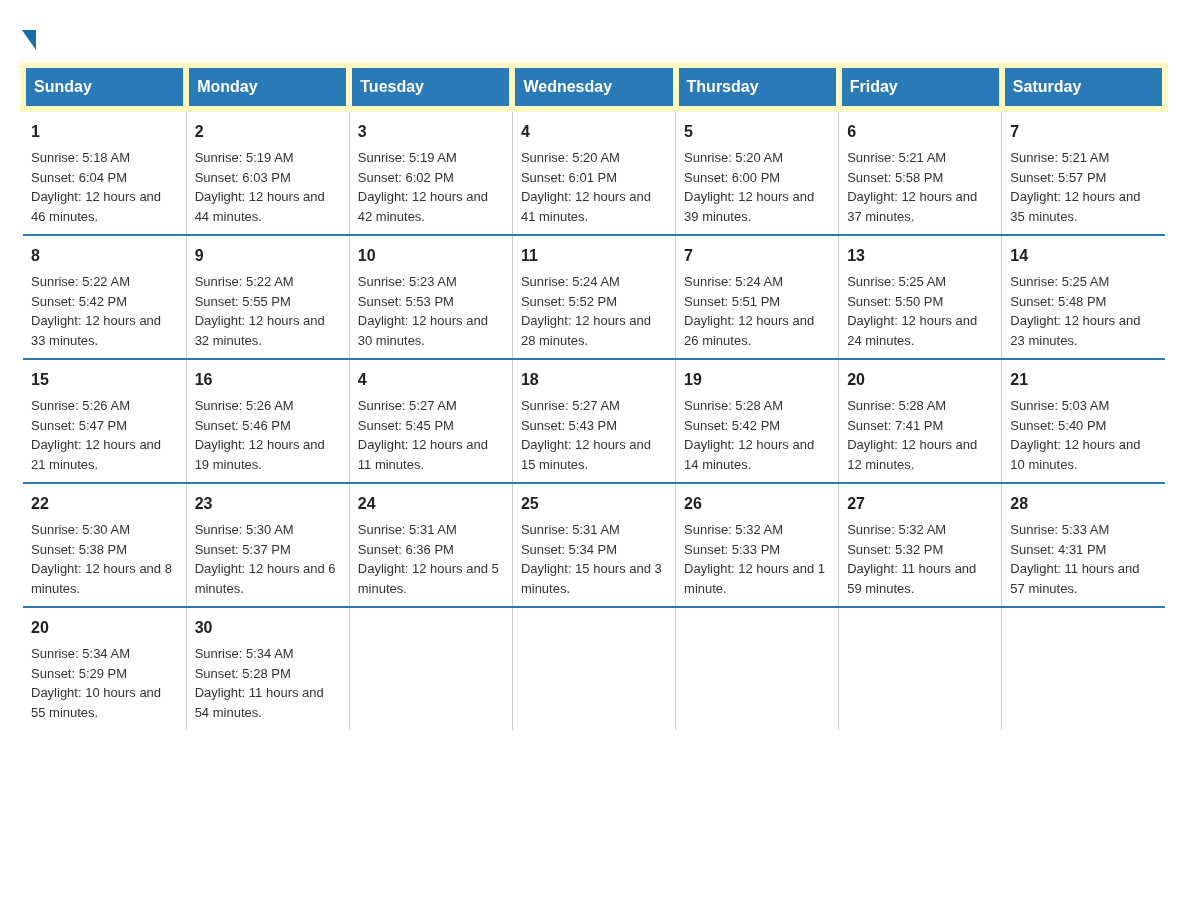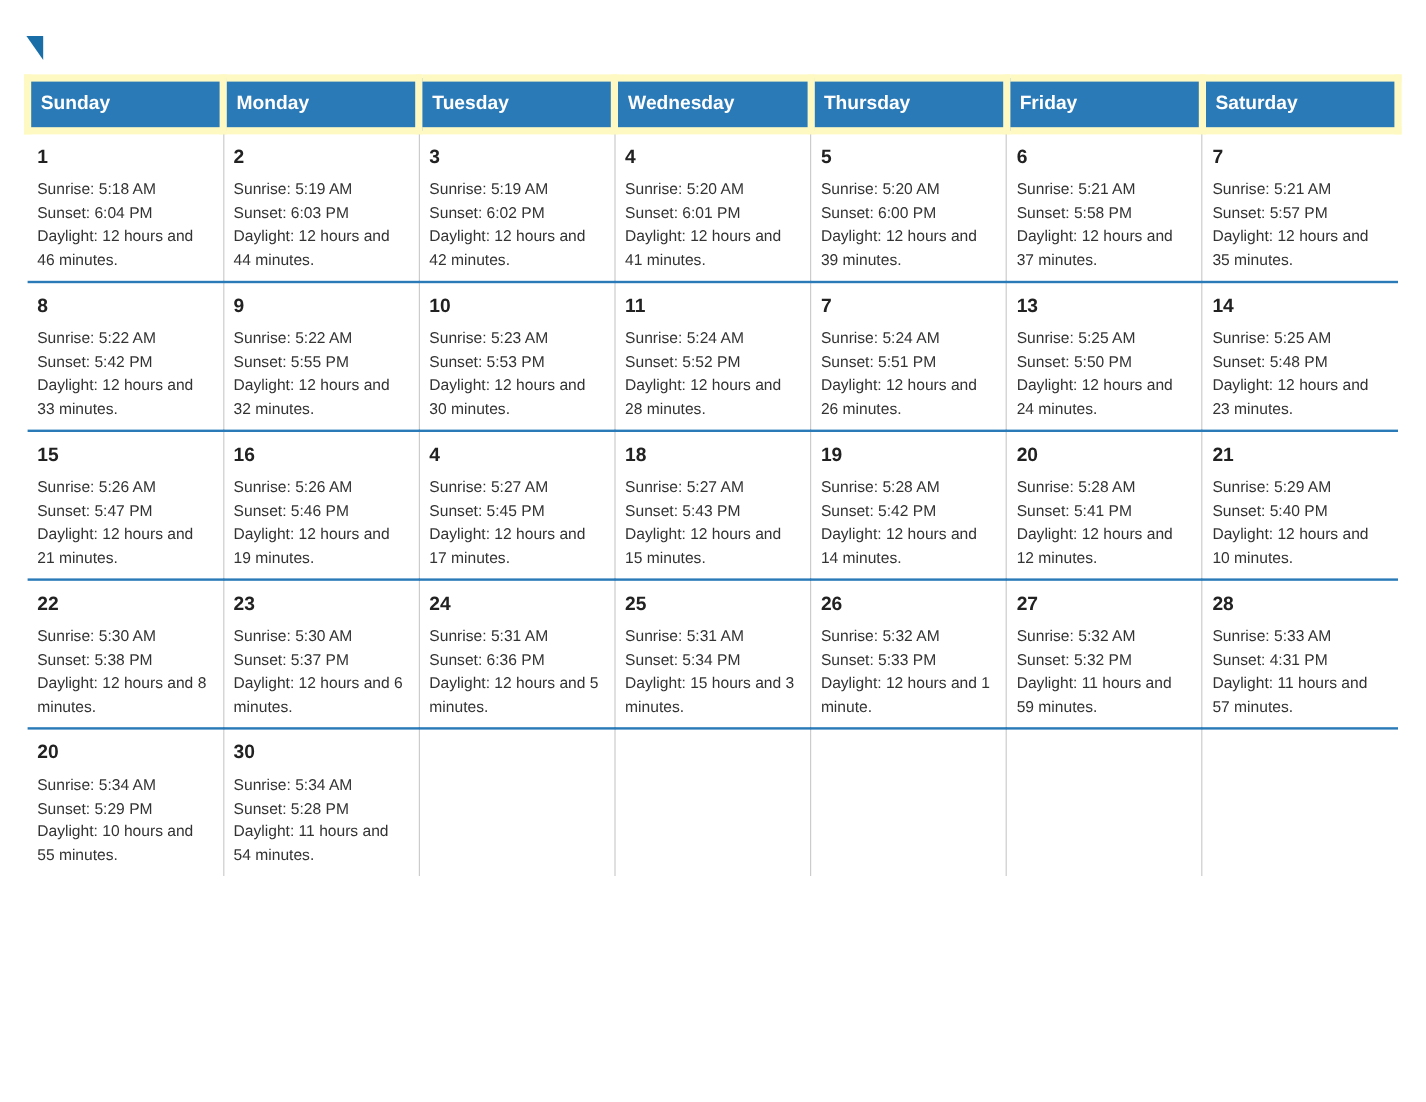--- a/index.html
+++ b/index.html
@@ -152,25 +152,25 @@
         <td><span class="day-number">9</span><span>Sunrise: 5:22 AM</span><br><span>Sunset: 5:55 PM</span><br><span>Daylight: 12 hours and 32 minutes.</span></td>
         <td><span class="day-number">10</span><span>Sunrise: 5:23 AM</span><br><span>Sunset: 5:53 PM</span><br><span>Daylight: 12 hours and 30 minutes.</span></td>
         <td><span class="day-number">11</span><span>Sunrise: 5:24 AM</span><br><span>Sunset: 5:52 PM</span><br><span>Daylight: 12 hours and 28 minutes.</span></td>
         <td><span class="day-number">7</span><span>Sunrise: 5:24 AM</span><br><span>Sunset: 5:51 PM</span><br><span>Daylight: 12 hours and 26 minutes.</span></td>
         <td><span class="day-number">13</span><span>Sunrise: 5:25 AM</span><br><span>Sunset: 5:50 PM</span><br><span>Daylight: 12 hours and 24 minutes.</span></td>
         <td><span class="day-number">14</span><span>Sunrise: 5:25 AM</span><br><span>Sunset: 5:48 PM</span><br><span>Daylight: 12 hours and 23 minutes.</span></td>
       </tr>
       <tr>
         <td><span class="day-number">15</span><span>Sunrise: 5:26 AM</span><br><span>Sunset: 5:47 PM</span><br><span>Daylight: 12 hours and 21 minutes.</span></td>
         <td><span class="day-number">16</span><span>Sunrise: 5:26 AM</span><br><span>Sunset: 5:46 PM</span><br><span>Daylight: 12 hours and 19 minutes.</span></td>
-        <td><span class="day-number">4</span><span>Sunrise: 5:27 AM</span><br><span>Sunset: 5:45 PM</span><br><span>Daylight: 12 hours and 17 minutes.</span></td>
+        <td><span class="day-number">4</span><span>Sunrise: 5:27 AM</span><br><span>Sunset: 5:45 PM</span><br><span>Daylight: 12 hours and 11 minutes.</span></td>
         <td><span class="day-number">18</span><span>Sunrise: 5:27 AM</span><br><span>Sunset: 5:43 PM</span><br><span>Daylight: 12 hours and 15 minutes.</span></td>
         <td><span class="day-number">19</span><span>Sunrise: 5:28 AM</span><br><span>Sunset: 5:42 PM</span><br><span>Daylight: 12 hours and 14 minutes.</span></td>
-        <td><span class="day-number">20</span><span>Sunrise: 5:28 AM</span><br><span>Sunset: 5:41 PM</span><br><span>Daylight: 12 hours and 12 minutes.</span></td>
-        <td><span class="day-number">21</span><span>Sunrise: 5:29 AM</span><br><span>Sunset: 5:40 PM</span><br><span>Daylight: 12 hours and 10 minutes.</span></td>
+        <td><span class="day-number">20</span><span>Sunrise: 5:28 AM</span><br><span>Sunset: 7:41 PM</span><br><span>Daylight: 12 hours and 12 minutes.</span></td>
+        <td><span class="day-number">21</span><span>Sunrise: 5:03 AM</span><br><span>Sunset: 5:40 PM</span><br><span>Daylight: 12 hours and 10 minutes.</span></td>
       </tr>
       <tr>
         <td><span class="day-number">22</span><span>Sunrise: 5:30 AM</span><br><span>Sunset: 5:38 PM</span><br><span>Daylight: 12 hours and 8 minutes.</span></td>
         <td><span class="day-number">23</span><span>Sunrise: 5:30 AM</span><br><span>Sunset: 5:37 PM</span><br><span>Daylight: 12 hours and 6 minutes.</span></td>
         <td><span class="day-number">24</span><span>Sunrise: 5:31 AM</span><br><span>Sunset: 6:36 PM</span><br><span>Daylight: 12 hours and 5 minutes.</span></td>
         <td><span class="day-number">25</span><span>Sunrise: 5:31 AM</span><br><span>Sunset: 5:34 PM</span><br><span>Daylight: 15 hours and 3 minutes.</span></td>
         <td><span class="day-number">26</span><span>Sunrise: 5:32 AM</span><br><span>Sunset: 5:33 PM</span><br><span>Daylight: 12 hours and 1 minute.</span></td>
         <td><span class="day-number">27</span><span>Sunrise: 5:32 AM</span><br><span>Sunset: 5:32 PM</span><br><span>Daylight: 11 hours and 59 minutes.</span></td>
         <td><span class="day-number">28</span><span>Sunrise: 5:33 AM</span><br><span>Sunset: 4:31 PM</span><br><span>Daylight: 11 hours and 57 minutes.</span></td>
       </tr>

